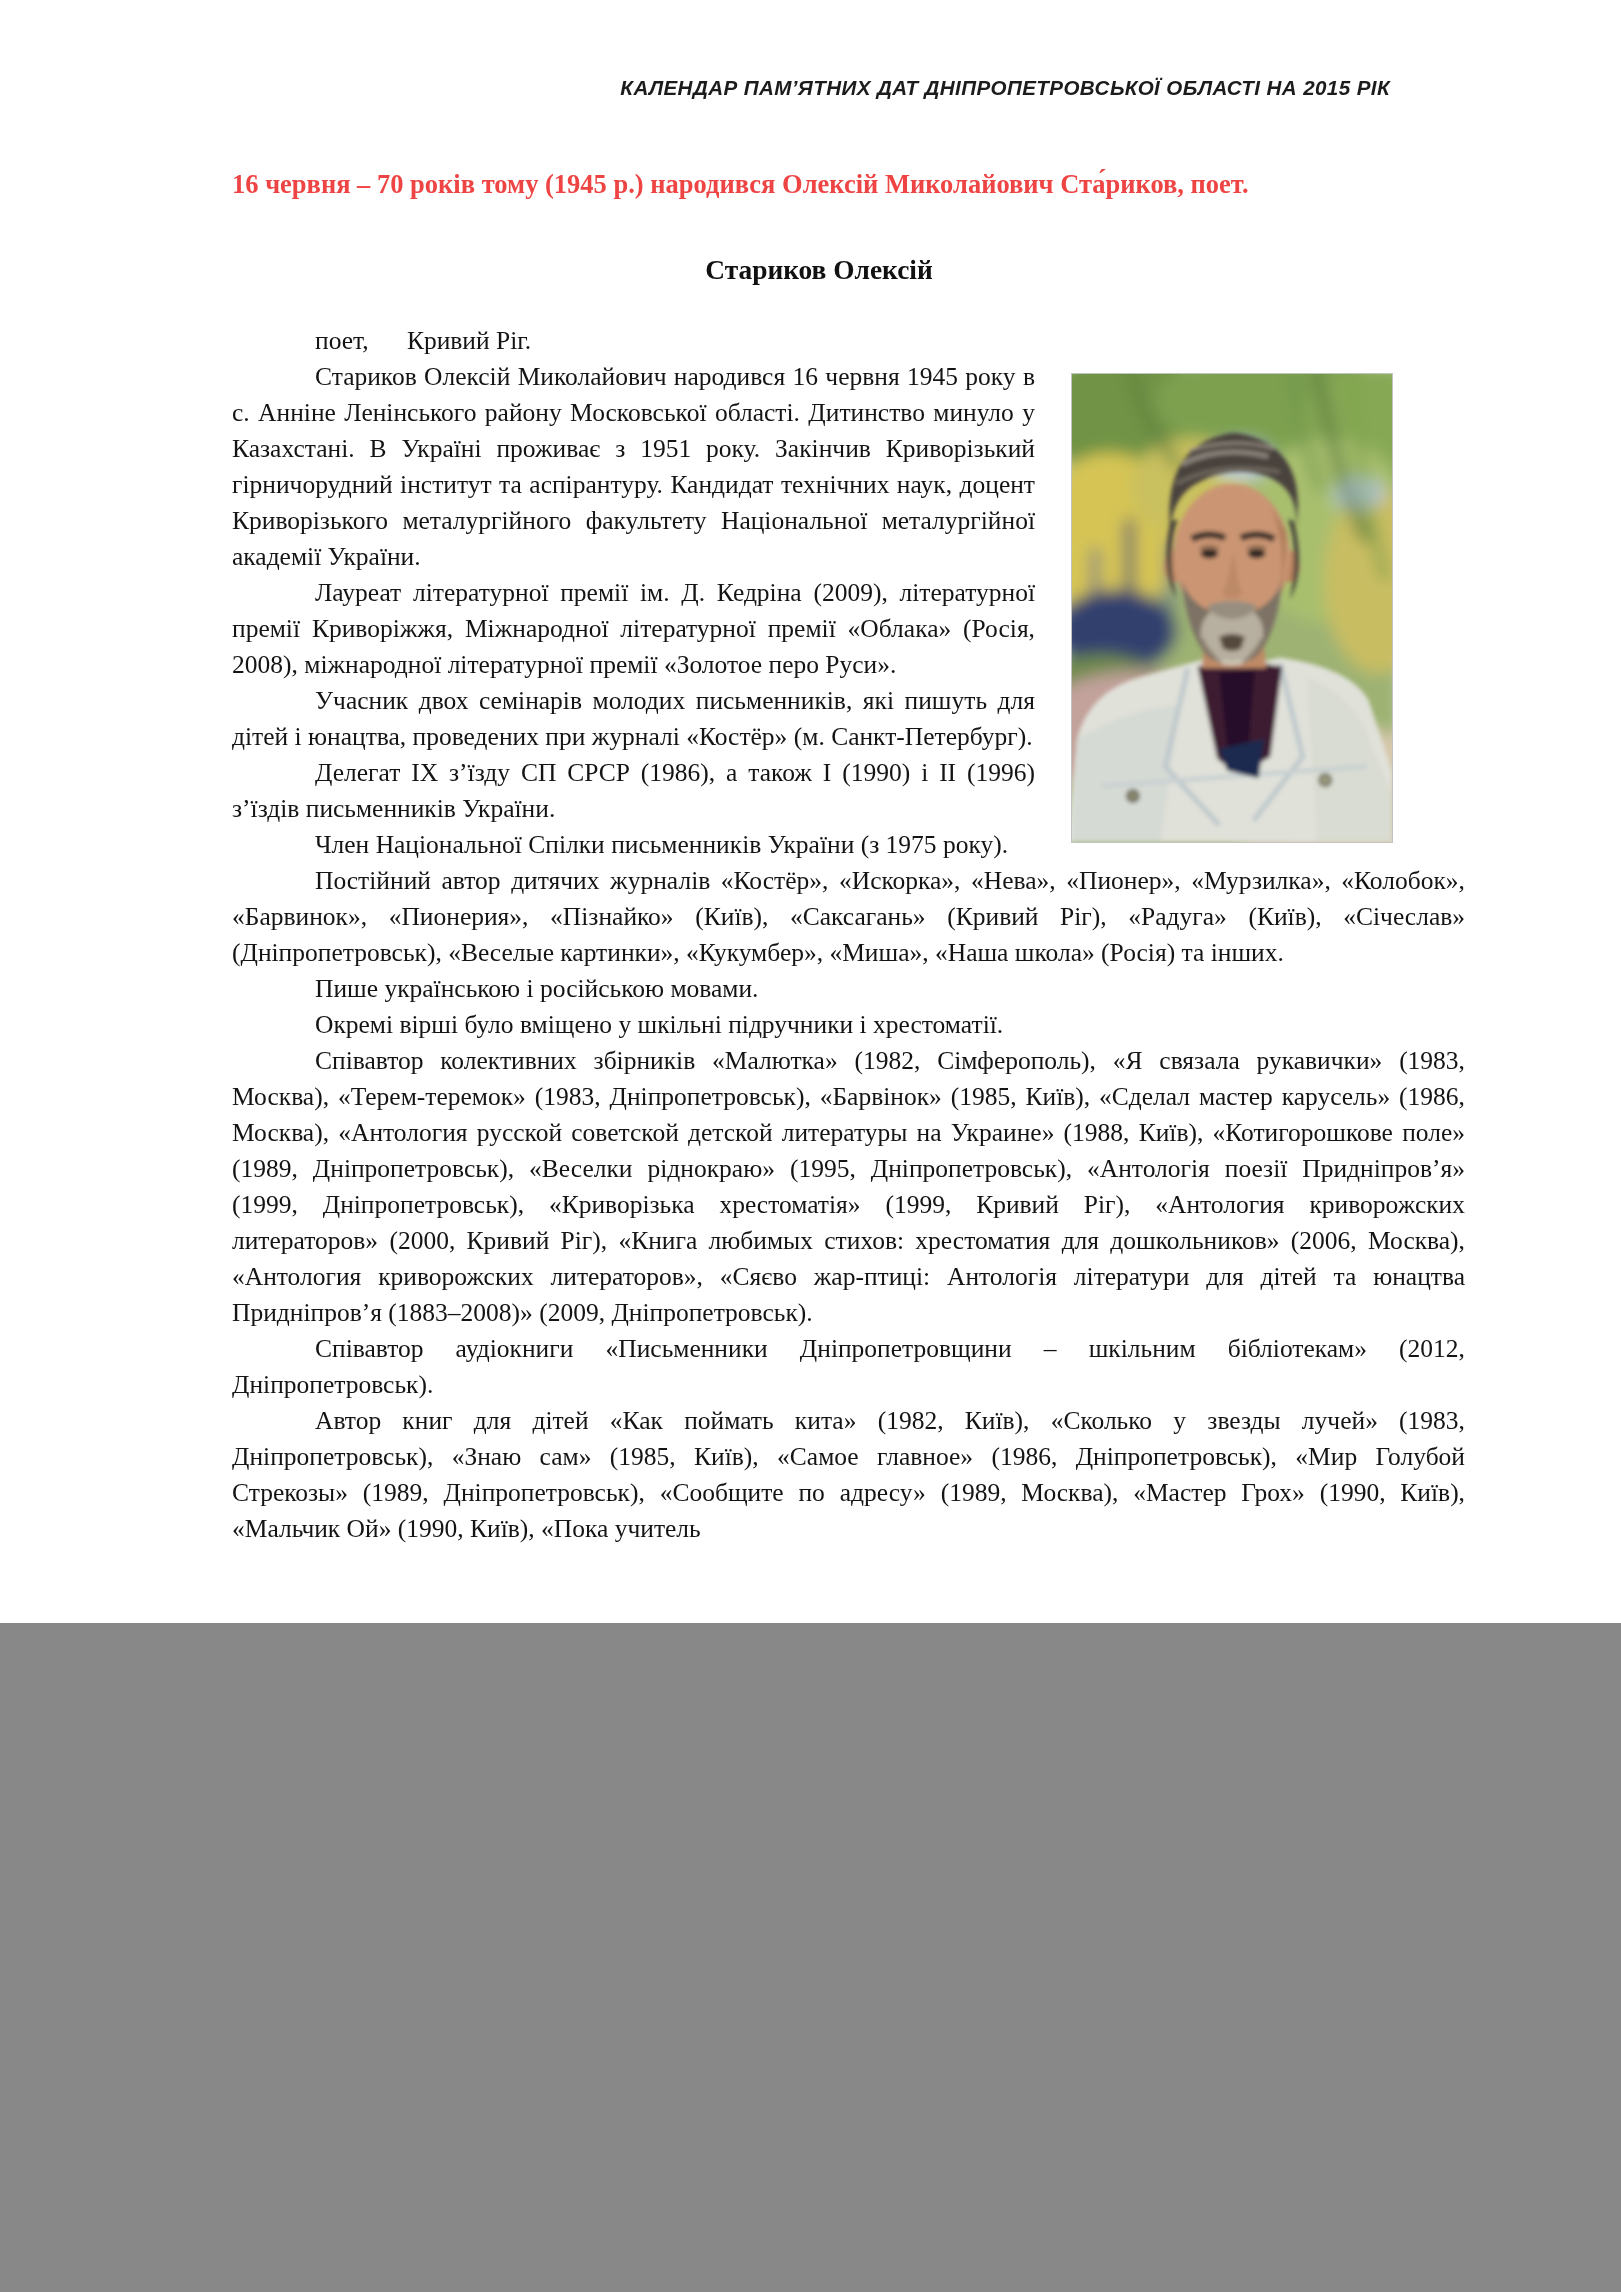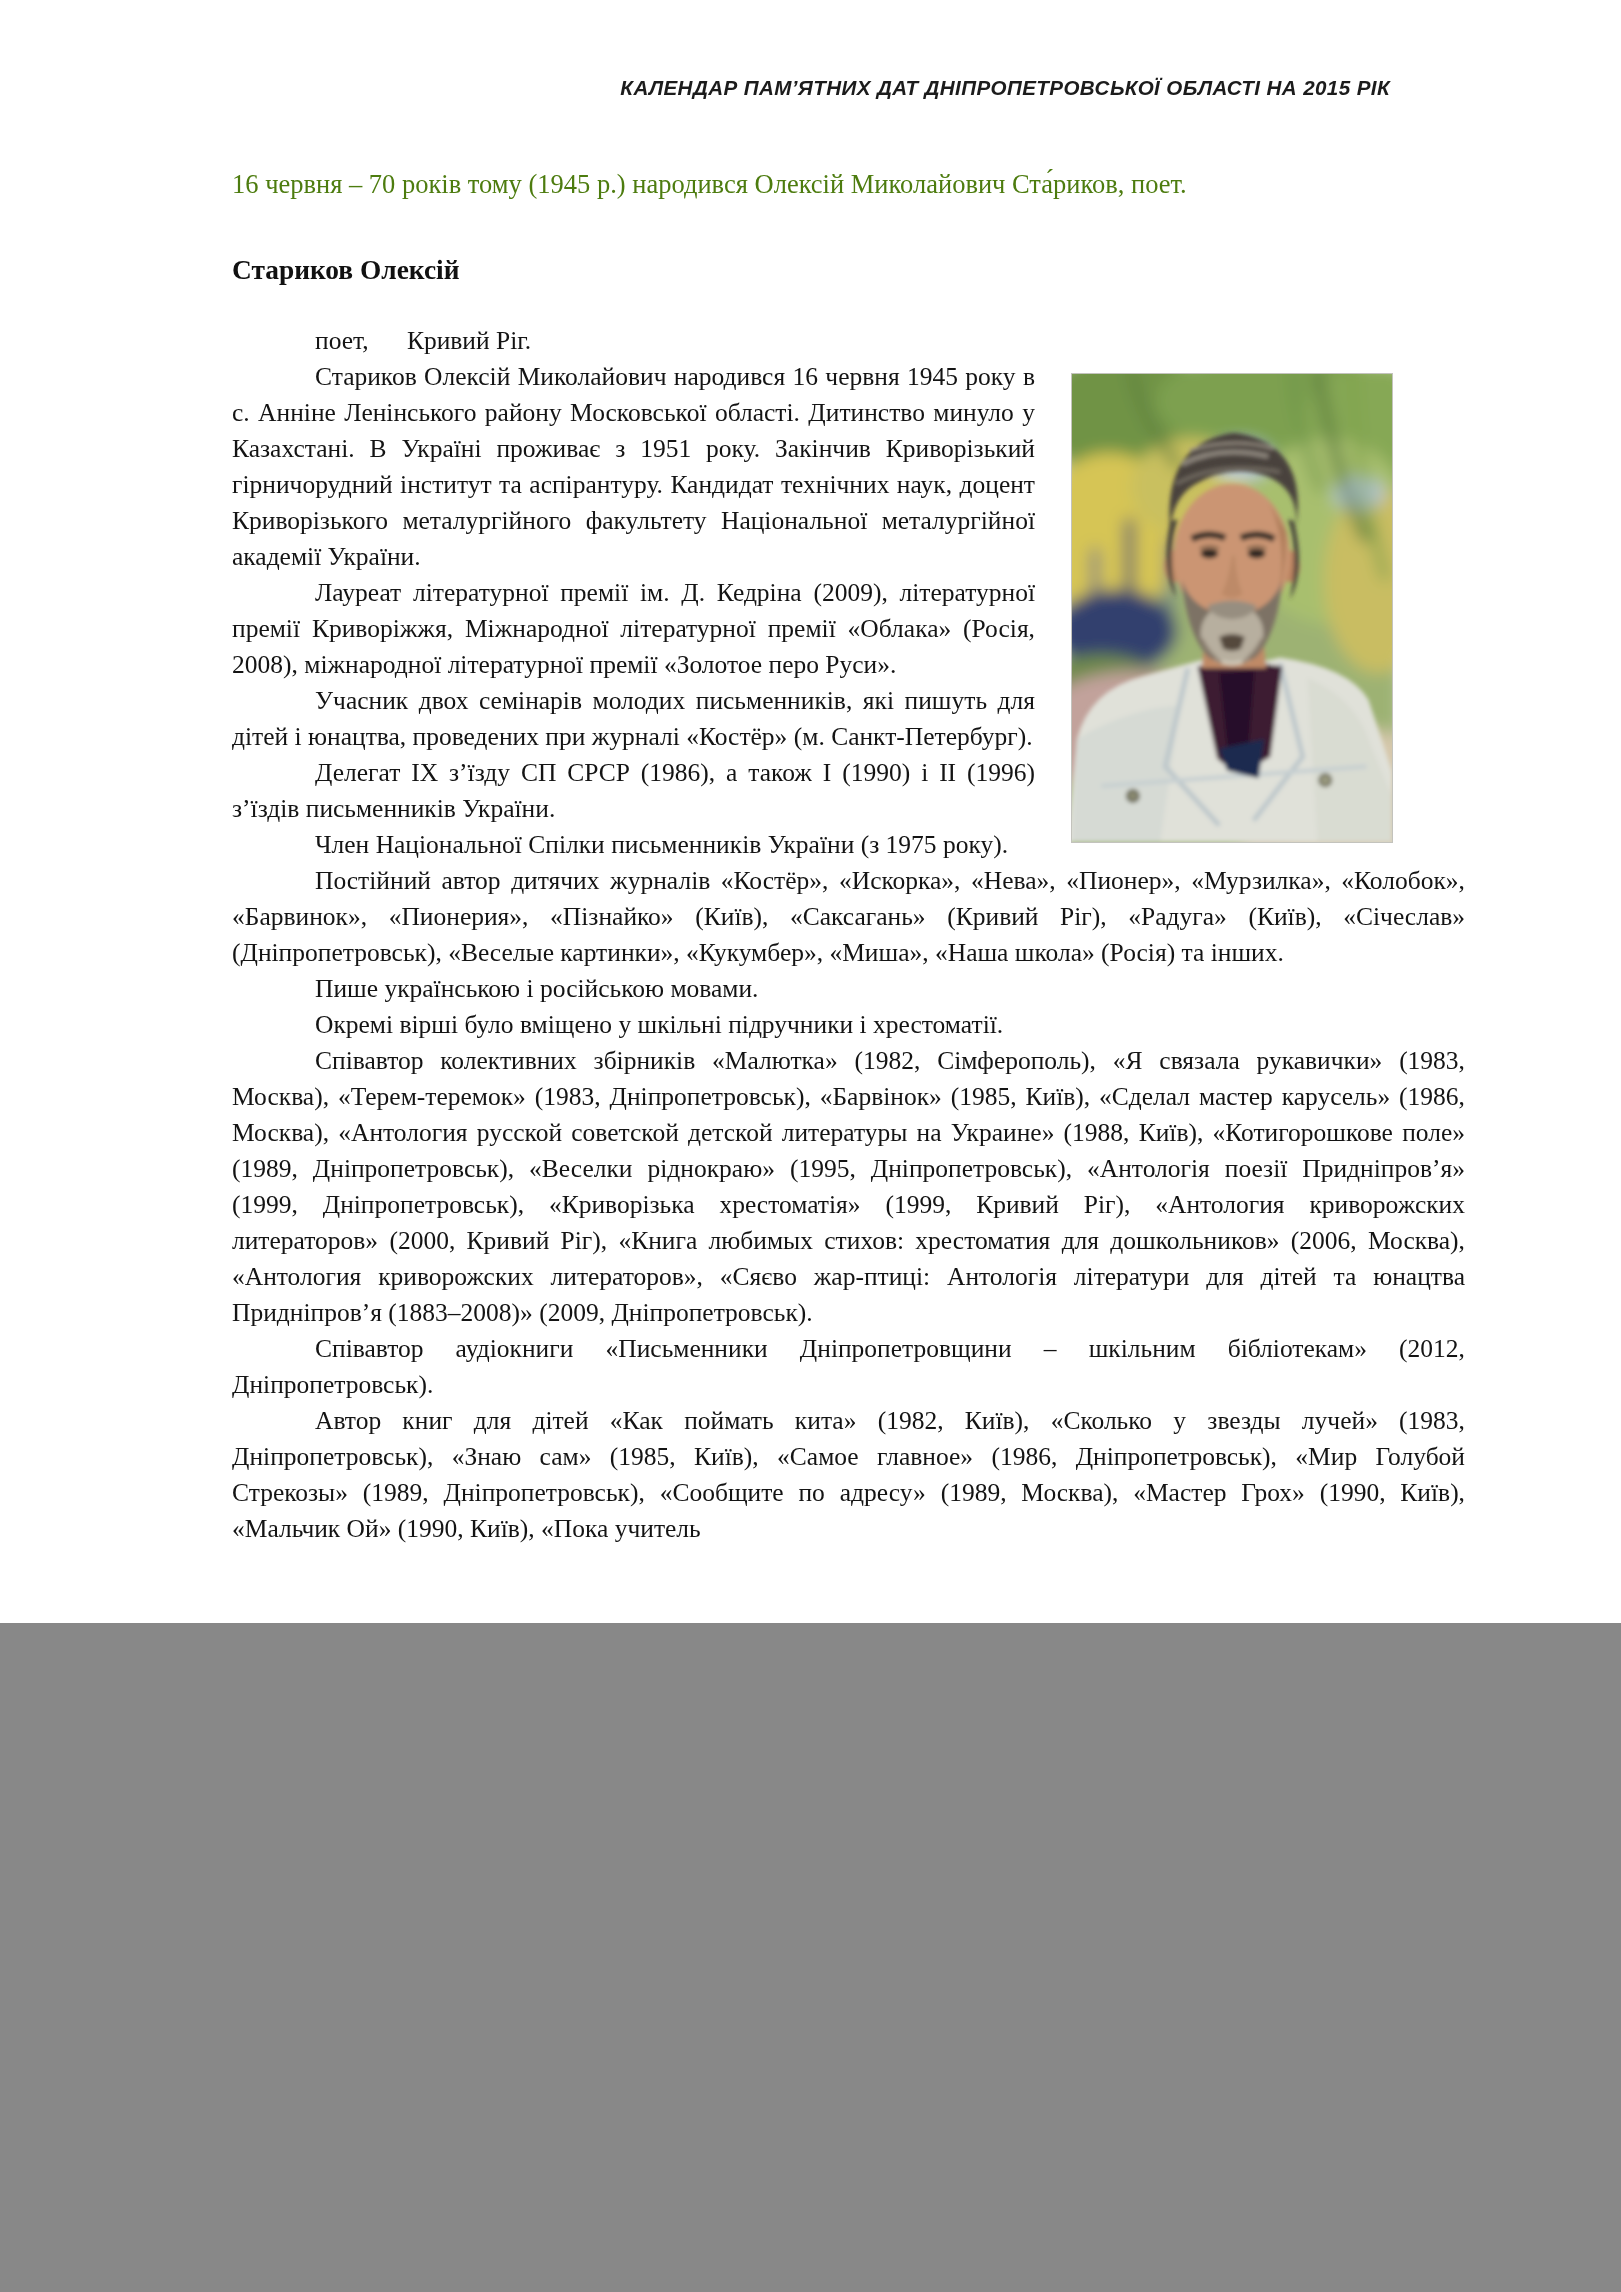--- a/index.html
+++ b/index.html
@@ -18,28 +18,28 @@
     font-style:italic;
     font-weight:700;
     font-size:20.6px;
     letter-spacing:0.4px;
     color:#1c1c1c;
     white-space:nowrap;
   }
   .date-heading{
     position:absolute;
     top:169px;left:232px;width:1233px;
-    font-weight:400;
+    font-weight:700;
     font-size:26.5px;
-    color:#4d7c0f;
+    color:#ef4444;
   }
   .article-title{
     position:absolute;
     top:255px;left:232px;width:1174px;
-    text-align:left;
+    text-align:center;
     font-weight:700;
     font-size:27.4px;
     color:#111;
   }
   .content{
     position:absolute;
     top:308px;left:232px;width:1233px;
     font-size:25.5px;
     line-height:36px;
     text-align:justify;

